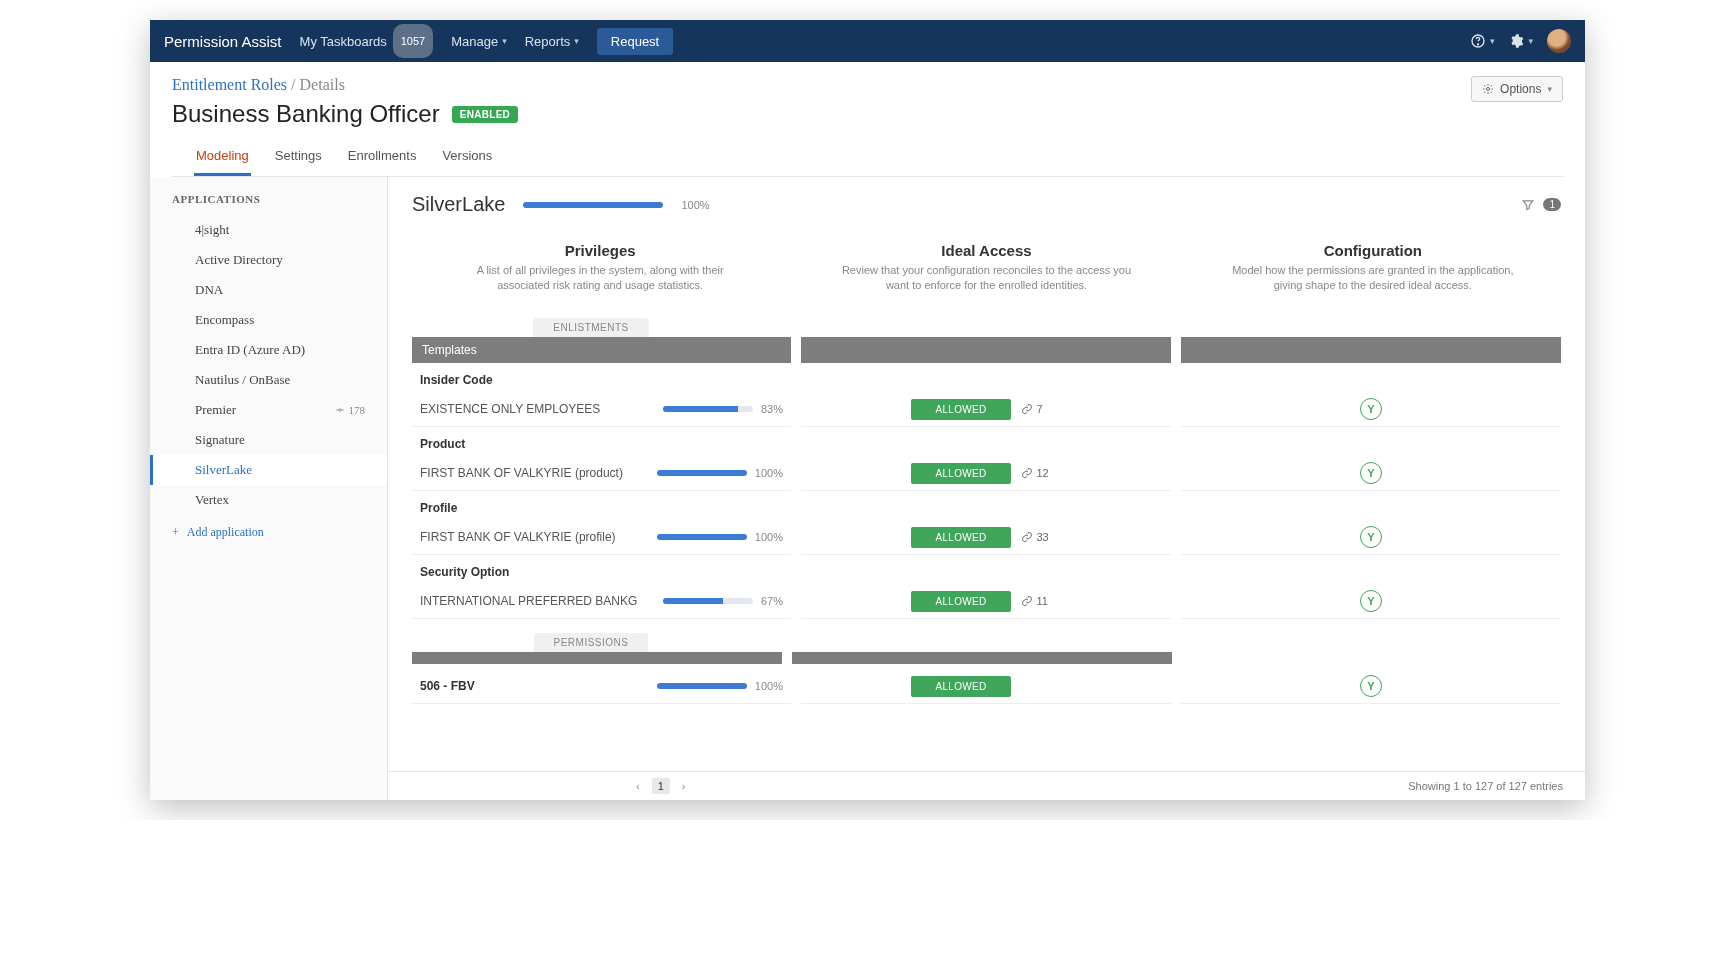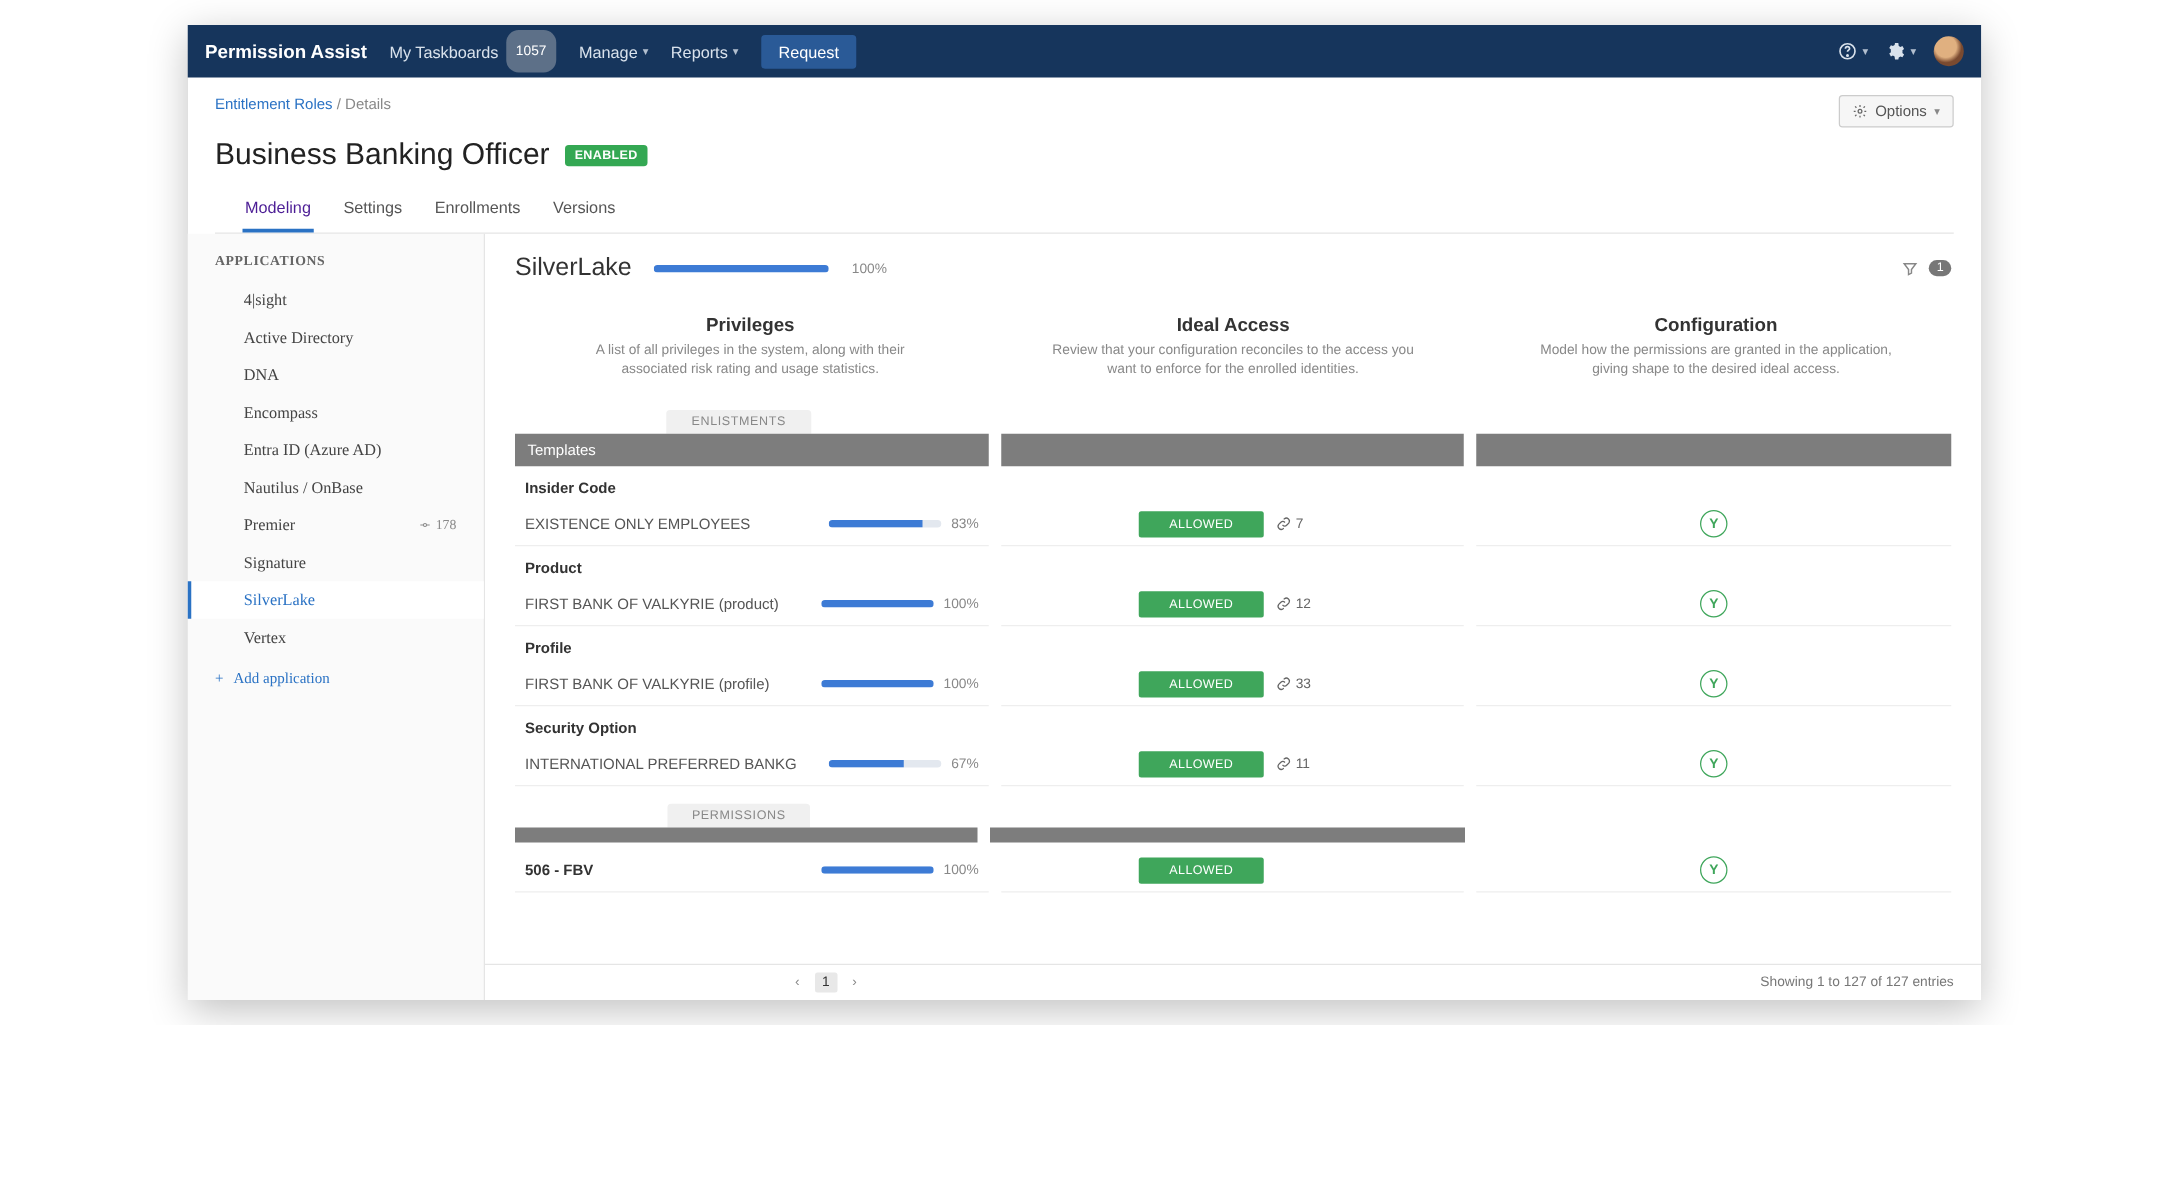--- a/index.html
+++ b/index.html
@@ -1,41 +1,41 @@
 <!DOCTYPE html>
 <html><head>
 <meta charset="utf-8">
 <style>
   * { box-sizing: border-box; margin: 0; padding: 0; }
   body { font-family: "Segoe UI", Arial, sans-serif; font-size: 13px; color: #333; background: #fff; }
   .app-shell { width: 1435px; height: 780px; margin: 20px auto; box-shadow: 0 8px 30px rgba(0,0,0,0.25); display: flex; flex-direction: column; overflow: hidden; }
 
   
   .header { background: #16355c; color: #fff; height: 42px; display: flex; align-items: center; padding: 0 14px; }
-  .brand { font-weight: 700; font-size: 15px; margin-right: 18px; }
+  .brand { font-weight: 400; font-size: 15px; margin-right: 18px; }
   .nav-item { color: #d9e2ec; margin-right: 18px; font-size: 13px; display: flex; align-items: center; cursor: pointer; }
   .nav-item .badge { background: #5d7088; color: #fff; border-radius: 10px; padding: 11px 8px; font-size: 11px; margin-left: 6px; }
   .caret { margin-left: 4px; font-size: 9px; opacity: .8; }
   .nav-request { background: #2a5a97; padding: 6px 14px; border-radius: 3px; color: #fff; }
   .header-spacer { flex: 1; }
   .header-icon { color: #d9e2ec; margin-left: 14px; cursor: pointer; display: flex; align-items: center; }
   .avatar { width: 24px; height: 24px; border-radius: 50%; background: radial-gradient(circle at 40% 35%, #e0b080 0 40%, #7a4a30 60%); margin-left: 14px; }
 
   
   .page-head { padding: 14px 22px 0 22px; position: relative; }
-  .breadcrumb { font-size: 12px; color: #888; margin-bottom: 20px; }
+  .breadcrumb { font-size: 16px; color: #888; margin-bottom: 6px; font-family: Liberation Serif, serif; }
   .breadcrumb a { color: #2a72c4; text-decoration: none; }
   .page-title { font-size: 24px; font-weight: 400; color: #222; display: flex; align-items: center; gap: 12px; margin-bottom: 10px; }
   .status-pill { background: #34a853; color: #fff; font-size: 10px; font-weight: 600; padding: 3px 8px; border-radius: 3px; letter-spacing: .3px; }
   .options-btn { position: absolute; right: 22px; top: 14px; border: 1px solid #ccc; background: #f6f6f6; padding: 5px 10px; border-radius: 3px; font-size: 12px; color: #555; cursor: pointer; display: flex; align-items: center; gap: 6px; }
 
   
   .tabs { display: flex; gap: 22px; border-bottom: 1px solid #e5e5e5; padding: 0 22px; }
   .tab { padding: 10px 2px; font-size: 13px; color: #555; cursor: pointer; border-bottom: 3px solid transparent; }
-  .tab.active { color: #4c1d95; border-bottom-color: #2a72c4; font-weight: 500; }
+  .tab.active { color: #c2410c; border-bottom-color: #2a72c4; font-weight: 500; }
 
   
   .body { display: flex; flex: 1; min-height: 0; }
   .sidebar { width: 238px; border-right: 1px solid #e5e5e5; background: #fafafa; padding: 16px 0; font-family: Liberation Serif, serif; }
   .sidebar h4 { font-size: 11px; color: #666; letter-spacing: .5px; padding: 0 22px 10px; font-weight: 600; }
   .app-list { list-style: none; }
   .app-item { padding: 7px 22px 7px 42px; font-size: 13px; color: #444; cursor: pointer; display: flex; align-items: center; justify-content: space-between; border-left: 3px solid transparent; }
   .app-item.active { color: #2a72c4; border-left-color: #2a72c4; background: #fff; }
   .app-item .meta { font-size: 11px; color: #888; display: flex; align-items: center; gap: 4px; }
   .add-app { padding: 10px 22px; font-size: 12px; color: #2a72c4; cursor: pointer; display: flex; align-items: center; gap: 8px; }

